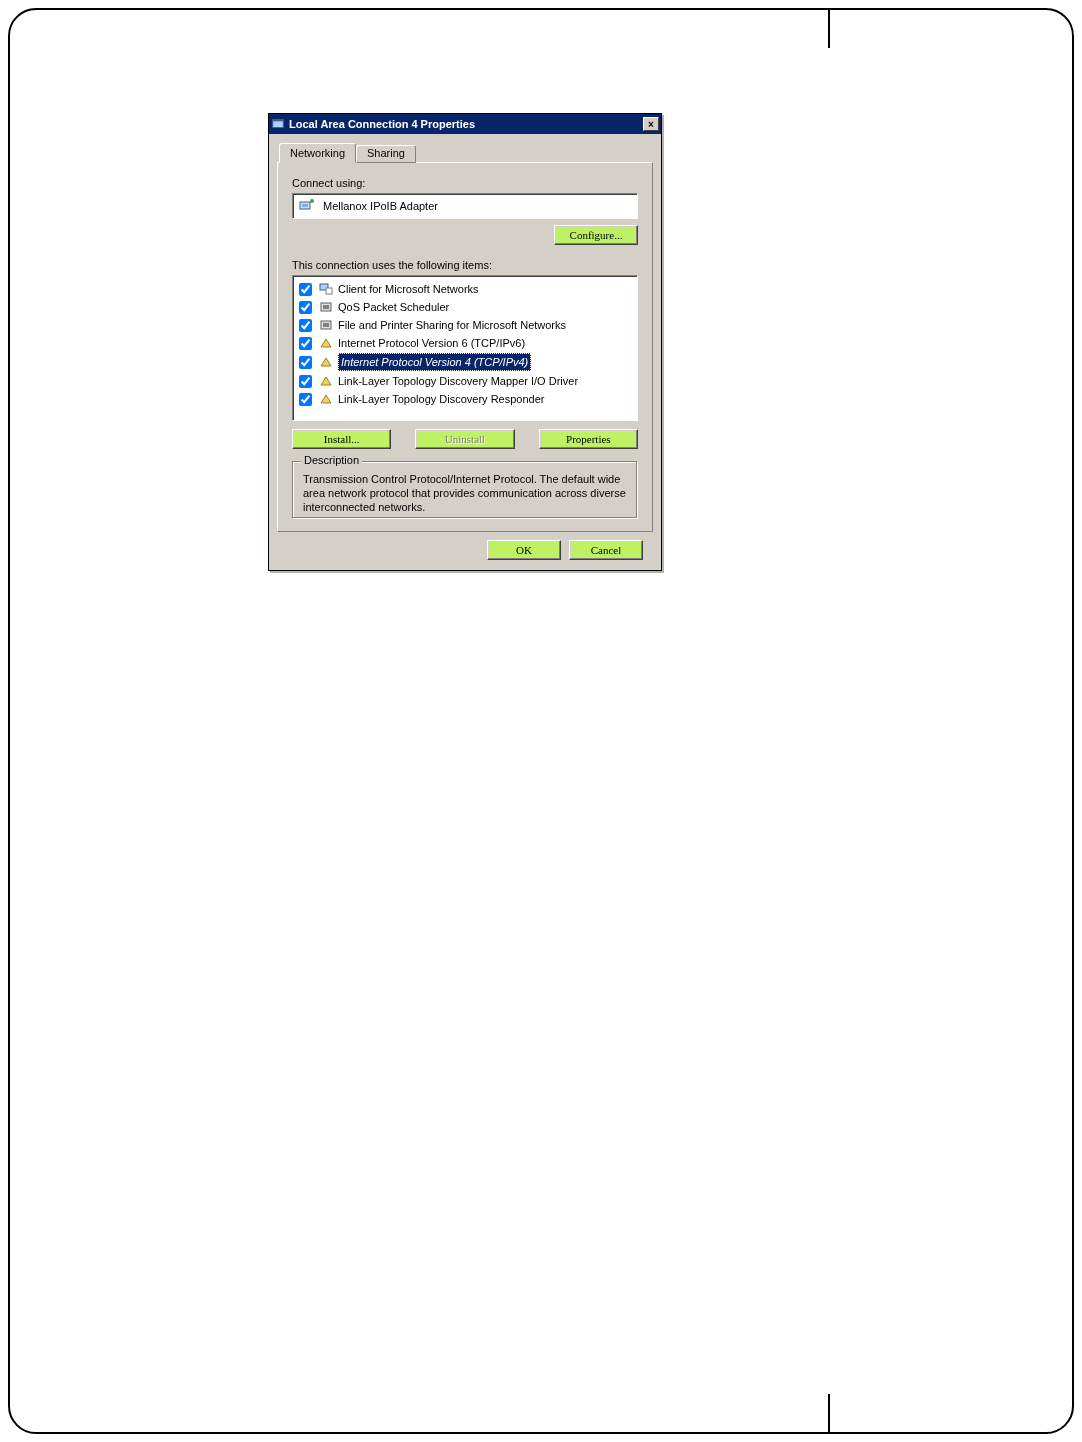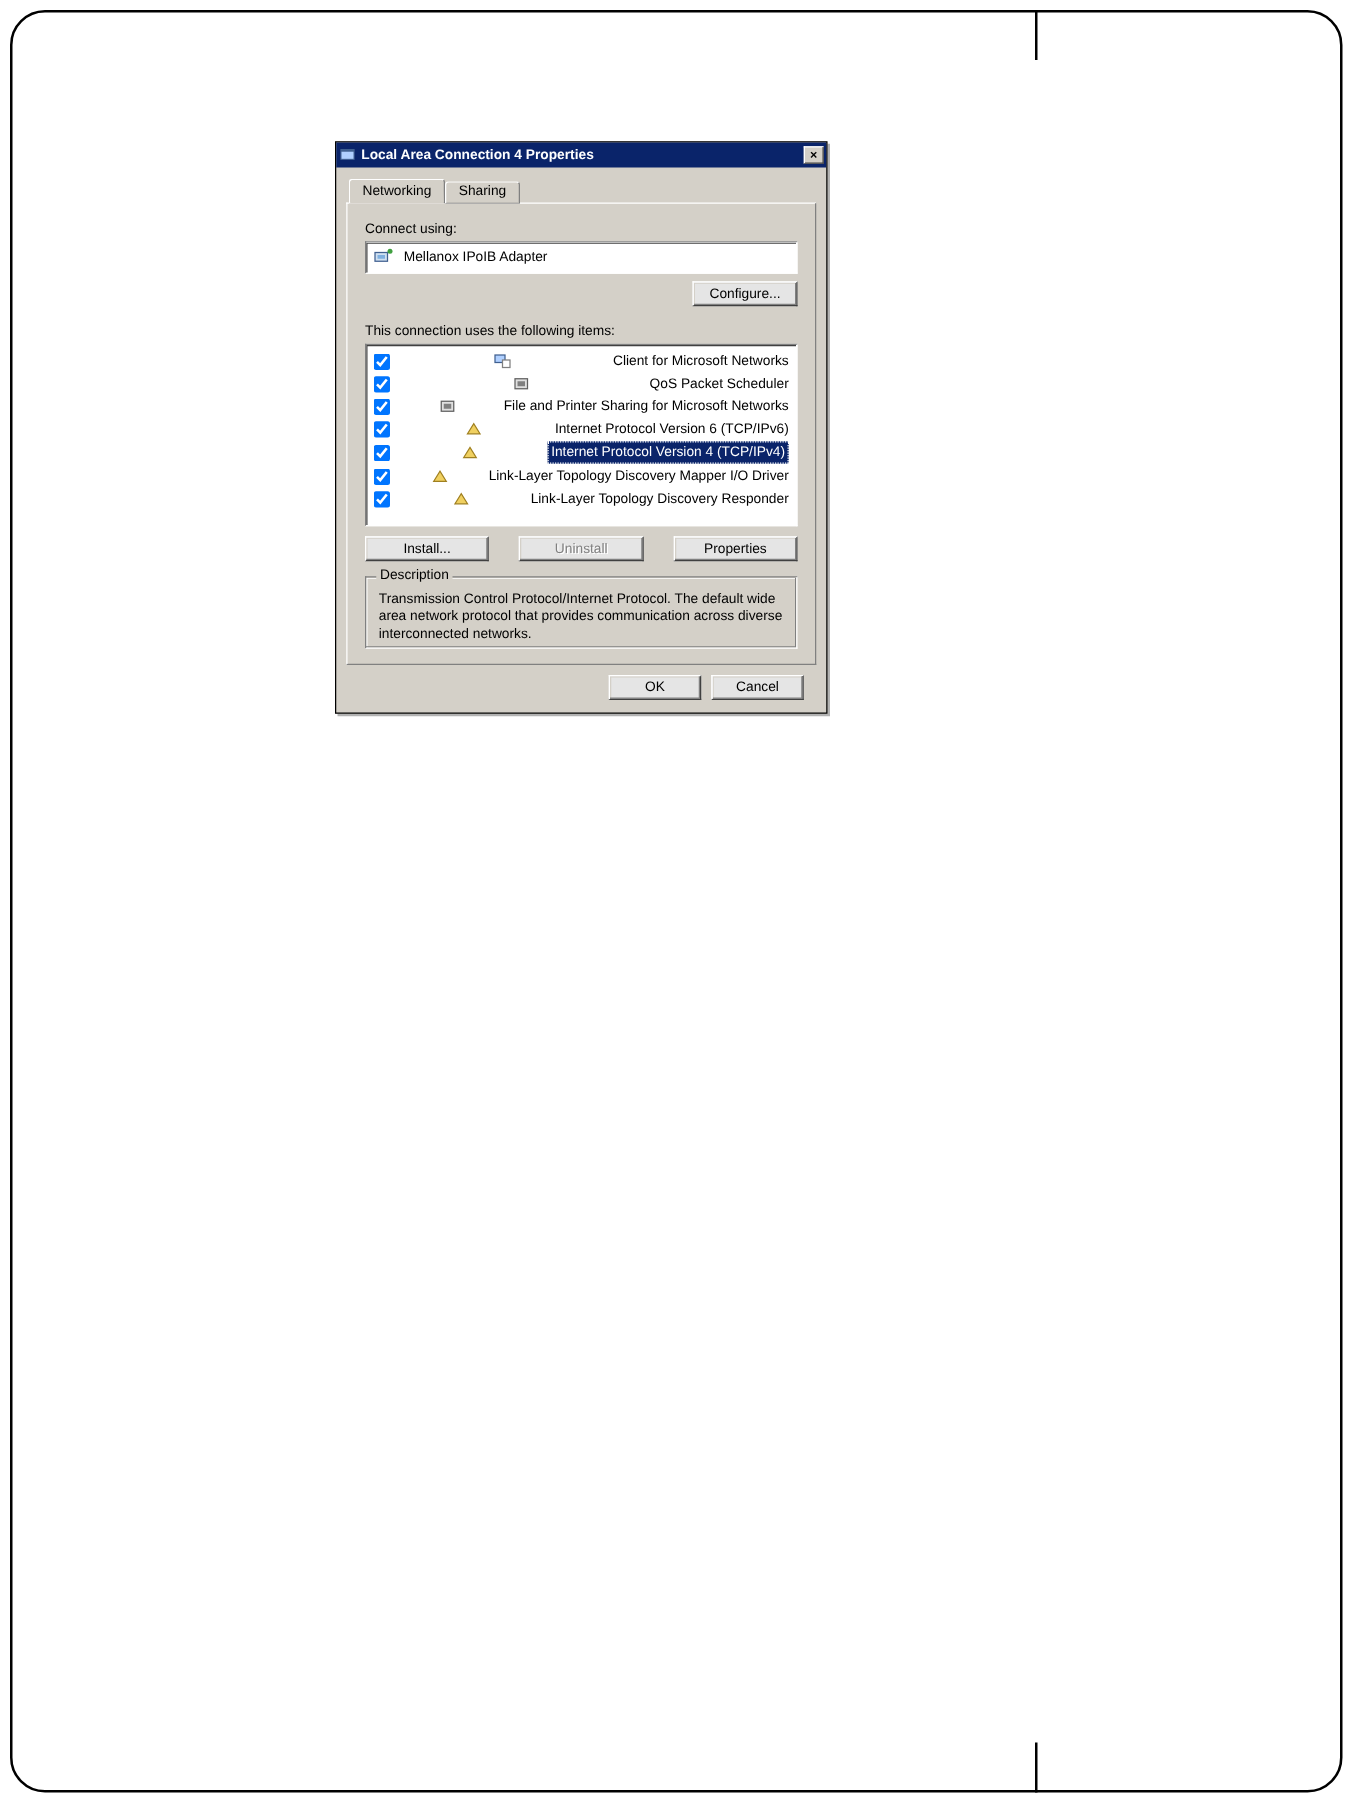--- a/index.html
+++ b/index.html
@@ -131,27 +131,27 @@
       box-shadow: inset 1px 1px 0 #404040;
       padding: 4px 6px;
       display: flex;
       align-items: center;
       gap: 8px;
       height: 26px;
     }
     .adapter-icon svg { width: 16px; height: 16px; }
     .btn-row-right { text-align: right; margin-top: 6px; }
     .win-btn {
-      background: #e5e5e5;
+      background: #bef264;
       border: 1px solid #fff;
       border-right-color: #404040;
       border-bottom-color: #404040;
       box-shadow: inset -1px -1px 0 #808080, inset 1px 1px 0 #d4d0c8;
       padding: 3px 0;
-      font-family: Liberation Sans, sans-serif;
+      font-family: Liberation Serif, serif;
       font-size: 11px;
       cursor: pointer;
       min-width: 84px;
       text-align: center;
     }
     .win-btn:disabled {
       color: #808080;
       text-shadow: 1px 1px 0 #fff;
       cursor: default;
     }
@@ -165,34 +165,34 @@
       height: 146px;
       overflow: auto;
       padding: 4px 4px;
     }
     .item-row {
       display: flex;
       align-items: center;
       gap: 4px;
       padding: 1px 2px;
       line-height: 16px;
-      justify-content: space-between;
     }
     .item-row input[type=checkbox] {
       width: 13px;
       height: 13px;
       margin-right: 2px;
     }
     .item-icon { width: 16px; height: 16px; display: inline-flex; align-items:center; justify-content:center; }
     .item-label { white-space: nowrap; }
     .item-label.selected {
       background: #0a246a;
       color: #fff;
       padding: 0 2px;
       border: 1px dotted #fff;
+      font-style: italic;
     }
     .btn-row-3 {
       display: flex;
       justify-content: space-between;
       margin-top: 8px;
       gap: 24px;
     }
     .btn-row-3 .win-btn { flex: 1; }
     .groupbox {
       border: 1px solid #808080;

